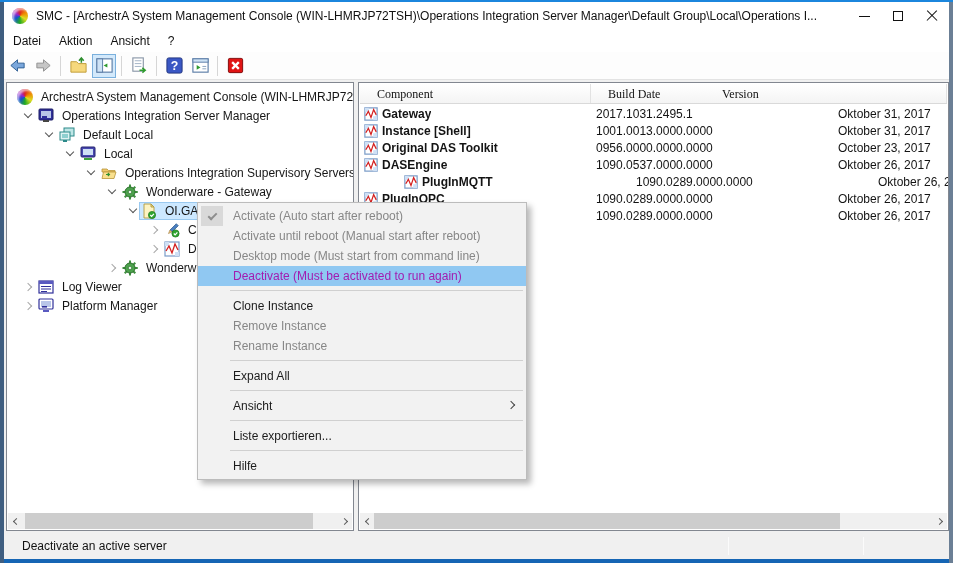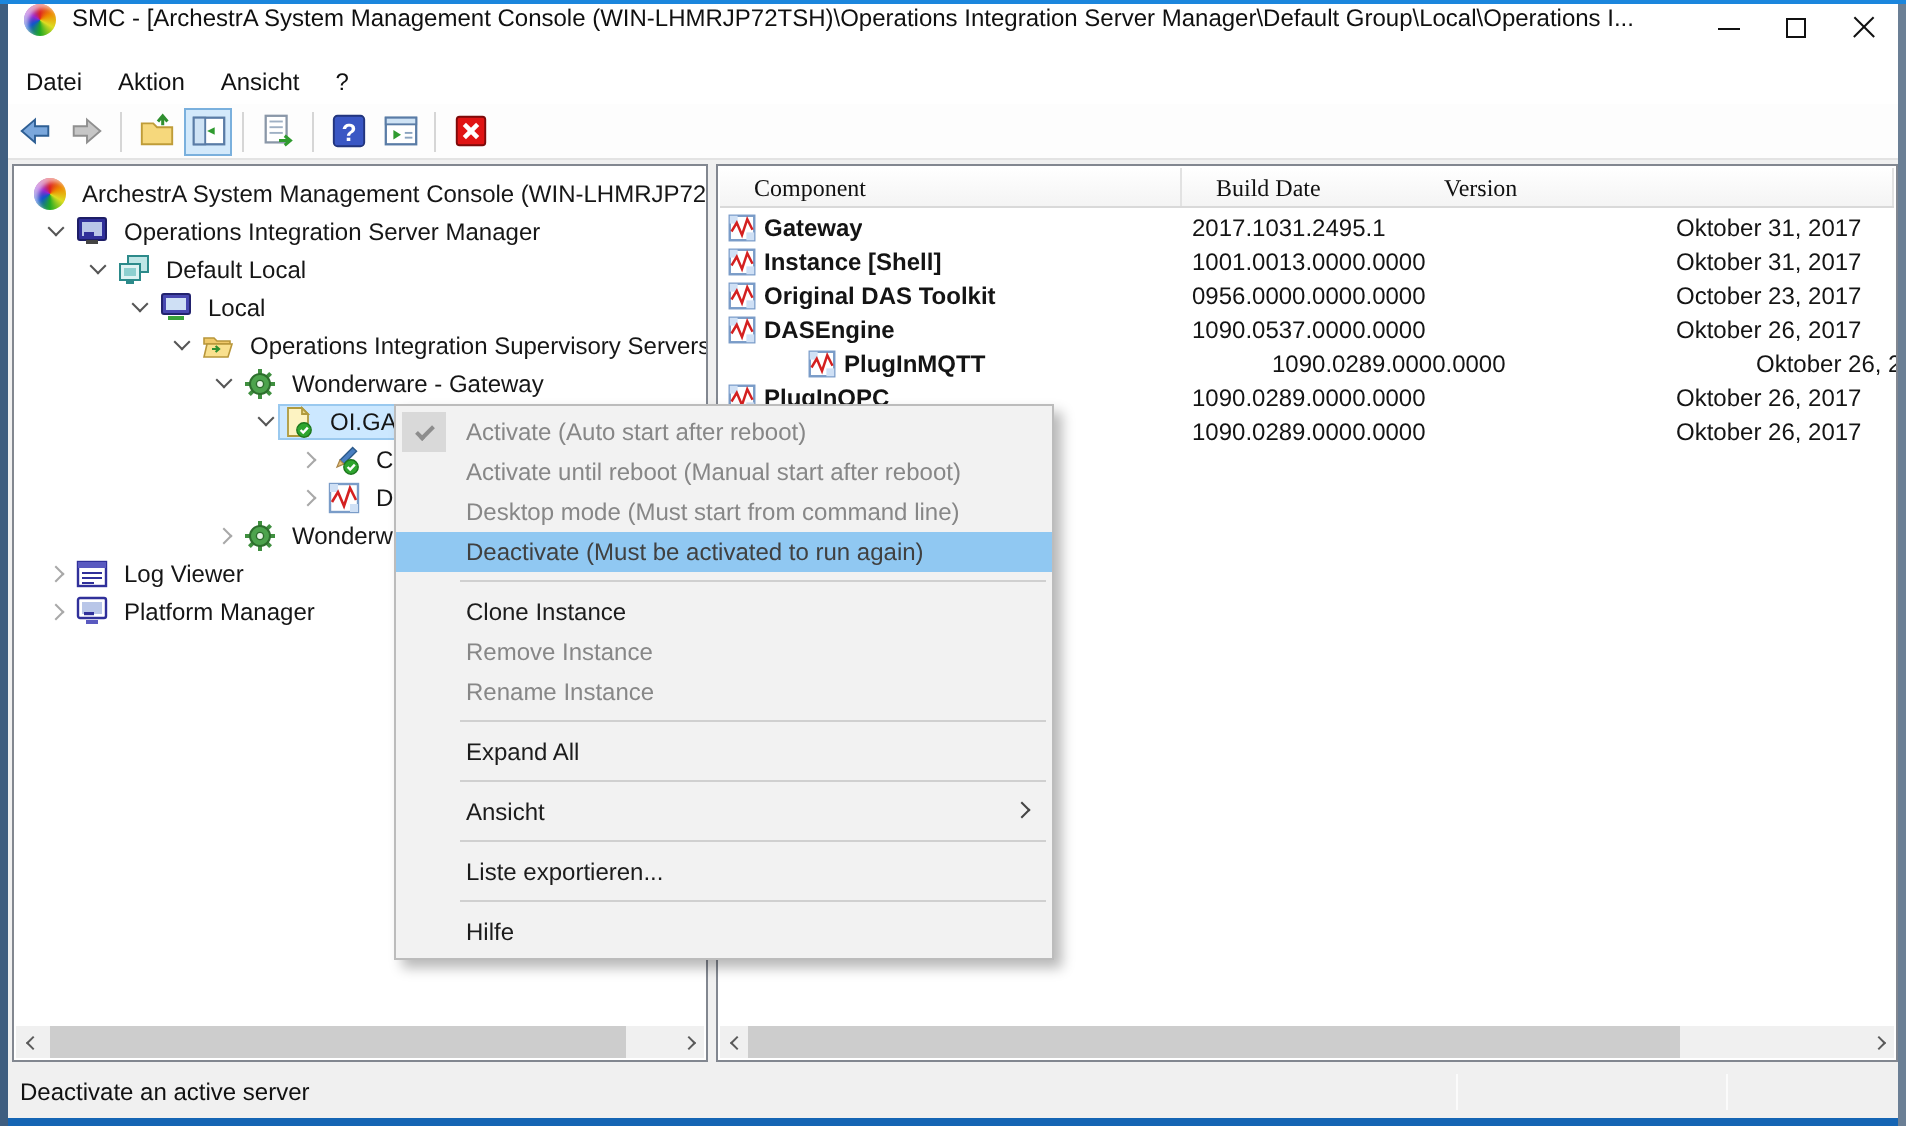--- a/index.html
+++ b/index.html
@@ -5,21 +5,21 @@
   html,body{margin:0;padding:0;background:#9aa7b5;}
   *{box-sizing:border-box;font-family:"Liberation Sans","DejaVu Sans",sans-serif;}
   .win{position:relative;width:953px;height:563px;background:#ffffff;overflow:hidden;}
   
   .frame-top{position:absolute;left:0;top:0;width:953px;height:2px;background:#1b86dd;}
   .frame-left{position:absolute;left:0;top:2px;width:4px;height:561px;background:#3f5e80;}
   .frame-right{position:absolute;right:0;top:2px;width:4px;height:561px;background:#6b7f95;}
   .frame-bottom{position:absolute;left:4px;right:4px;bottom:0;height:4px;background:#1565b4;}
 
   
-  .titlebar{position:absolute;left:4px;right:4px;top:2px;height:28px;background:#fff;display:flex;align-items:flex-start;}
+  .titlebar{position:absolute;left:4px;right:4px;top:2px;height:28px;background:#fff;display:flex;align-items:center;}
   .app-icon{width:16px;height:16px;border-radius:50%;margin:0 8px 0 8px;
     background:conic-gradient(#d22,#e80,#dd2,#2a2,#15c,#92c,#d22);box-shadow:inset 2px 2px 2px rgba(255,255,255,.6);}
   .title-text{font-size:12px;color:#101010;white-space:nowrap;overflow:hidden;flex:1;}
   .winbtn{width:34px;height:24px;display:flex;align-items:center;justify-content:center;}
   .glyph-min{width:11px;height:1px;background:#111;}
   .glyph-max{width:10px;height:10px;border:1px solid #111;}
   .glyph-close{position:relative;width:12px;height:12px;}
   .glyph-close::before,.glyph-close::after{content:"";position:absolute;left:-1px;top:5px;width:14px;height:1.4px;background:#111;}
   .glyph-close::before{transform:rotate(45deg);} .glyph-close::after{transform:rotate(-45deg);}
 
@@ -64,29 +64,29 @@
   
   .hscroll{position:absolute;left:1px;right:1px;bottom:1px;height:16px;background:#f0f0f0;}
   .sb-arrow{position:absolute;top:0;width:16px;height:16px;display:flex;align-items:center;justify-content:center;}
   .sb-arrow .chev{width:5px;height:5px;border-color:#5a5a5a;}
   .sb-left{left:0;} .sb-right{right:0;}
   .chev.lft{transform:rotate(135deg);} .chev.rgt{transform:rotate(-45deg);}
   .sb-thumb{position:absolute;top:0;height:16px;background:#cdcdcd;}
 
   
   .statusbar{position:absolute;left:4px;right:4px;bottom:4px;height:26px;background:#f0f0f0;display:flex;align-items:center;font-size:12px;color:#111;}
-  .status-text{margin-left:6px;}
+  .status-text{margin-left:18px;}
   .sdiv{position:absolute;top:4px;bottom:4px;width:1px;background:#d2d2d2;border-right:1px solid #fbfbfb;}
 
   
   .cmenu{position:absolute;left:197px;top:202px;width:330px;background:#f2f2f2;border:1px solid #bcbcbc;
     box-shadow:4px 4px 6px rgba(0,0,0,0.28);padding:3px 0;z-index:50;font-size:12px;}
   .mrow{position:relative;height:20px;line-height:20px;padding-left:35px;color:#1c1c1c;white-space:nowrap;}
   .mrow.dis{color:#878787;}
-  .mrow.hl{background:#90c8f2;color:#404040;}
+  .mrow.hl{background:#90c8f2;color:#a21caf;}
   .msep{height:10px;position:relative;}
   .msep::after{content:"";position:absolute;left:32px;right:3px;top:4px;border-top:1px solid #d0d0d0;}
   .mcheckbox{position:absolute;left:3px;top:0;width:22px;height:20px;background:#d9d9d9;display:flex;align-items:center;justify-content:center;}
   .mcheck{width:9px;height:5px;border-left:2px solid #8d8d8d;border-bottom:2px solid #8d8d8d;transform:rotate(-45deg);margin-top:-2px;}
   .msub{position:absolute;right:12px;top:6px;width:6px;height:6px;border-right:1.4px solid #444;border-bottom:1.4px solid #444;transform:rotate(-45deg);}
 </style>
 </head>
 <body>
 
 <div class="win">

